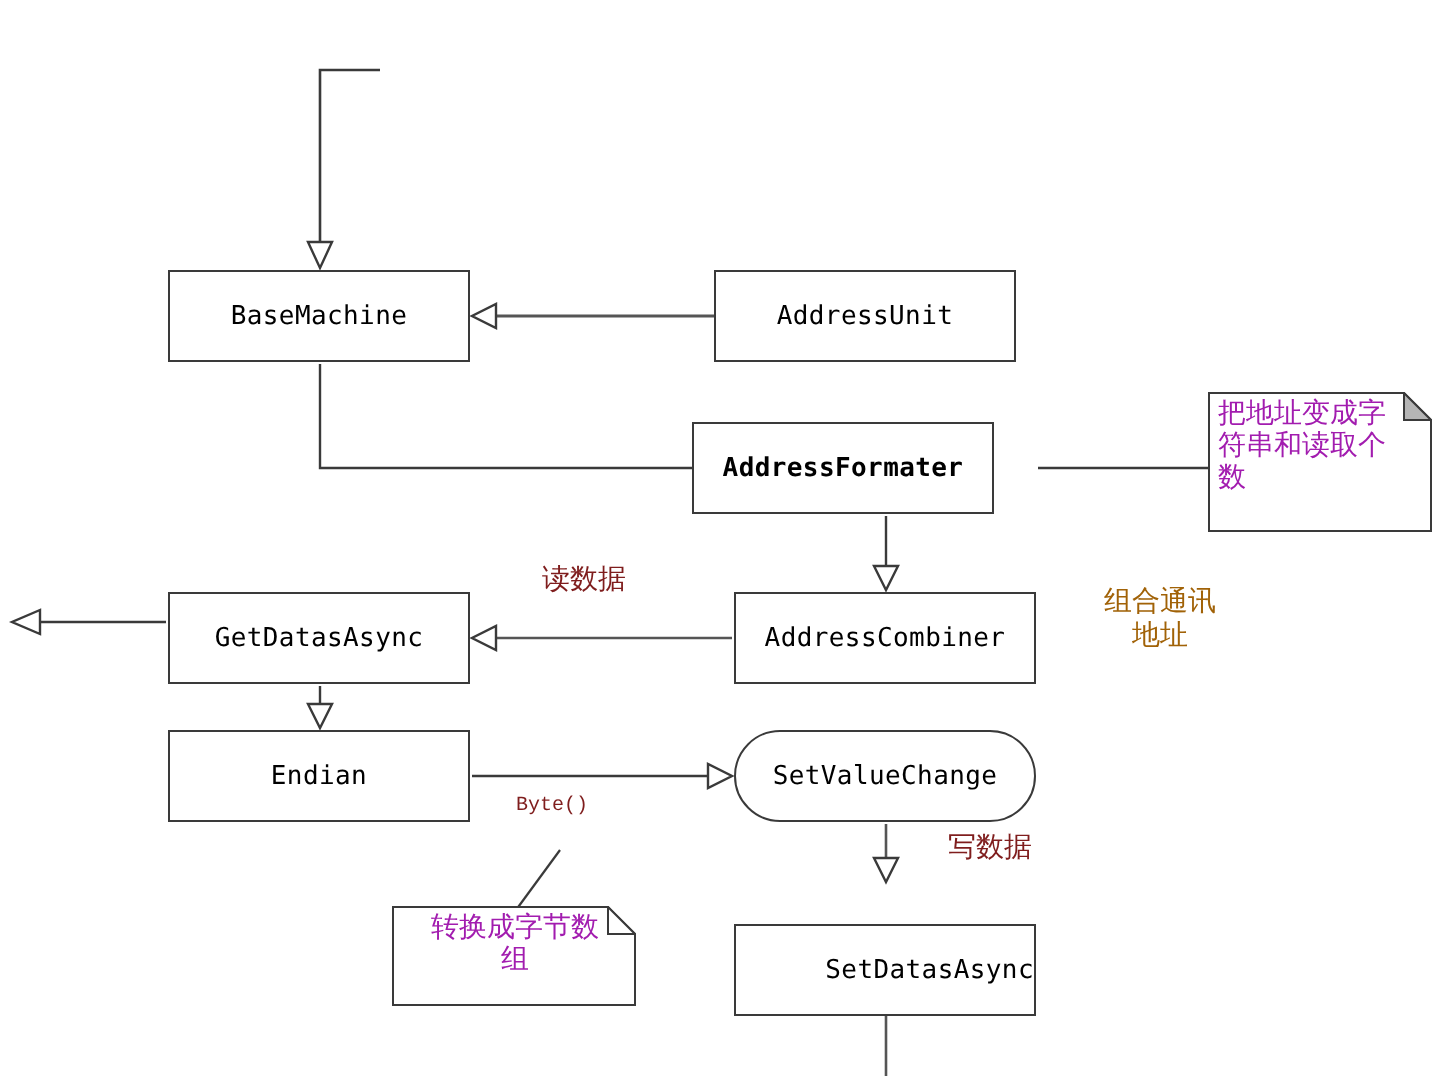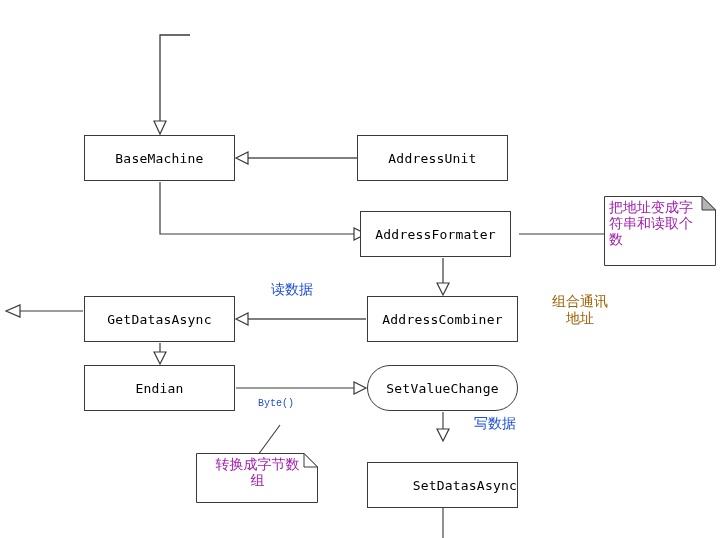--- a/index.html
+++ b/index.html
@@ -51,21 +51,21 @@
   }
   .note .note-text {
     display: block;
   }
   .note-right-text { text-align: left; }
   .note-center-text { text-align: center; }
   .edge-label {
     position: absolute;
     font-family: "DejaVu Sans", "Liberation Sans", sans-serif;
     font-size: 14px;
-    color: #1d4ed8;
+    color: #7f1d1d;
     white-space: nowrap;
     z-index: 4;
   }
   .edge-label.mono {
     font-family: Liberation Mono, monospace;
     font-size: 10px;
   }
   .side-text {
     position: absolute;
     font-family: "DejaVu Sans", "Liberation Sans", sans-serif;
@@ -148,21 +148,21 @@
   </svg>
 
   <div class="node" style="left:84px; top:102px; width:151px; height:46px;">
     <span>BaseMachine</span>
   </div>
 
   <div class="node" style="left:357px; top:102px; width:151px; height:46px;">
     <span>AddressUnit</span>
   </div>
 
-  <div class="node" style="left:360px; top:178px; width:151px; height:46px;">
+  <div class="node" style="left:346px; top:178px; width:151px; height:46px;font-weight:bold;">
     <span>AddressFormater</span>
   </div>
 
   <div class="node" style="left:367px; top:263px; width:151px; height:46px;">
     <span>AddressCombiner</span>
   </div>
 
   <div class="node" style="left:84px; top:332px; width:151px; height:46px;">
     <span>Endian</span>
   </div>

